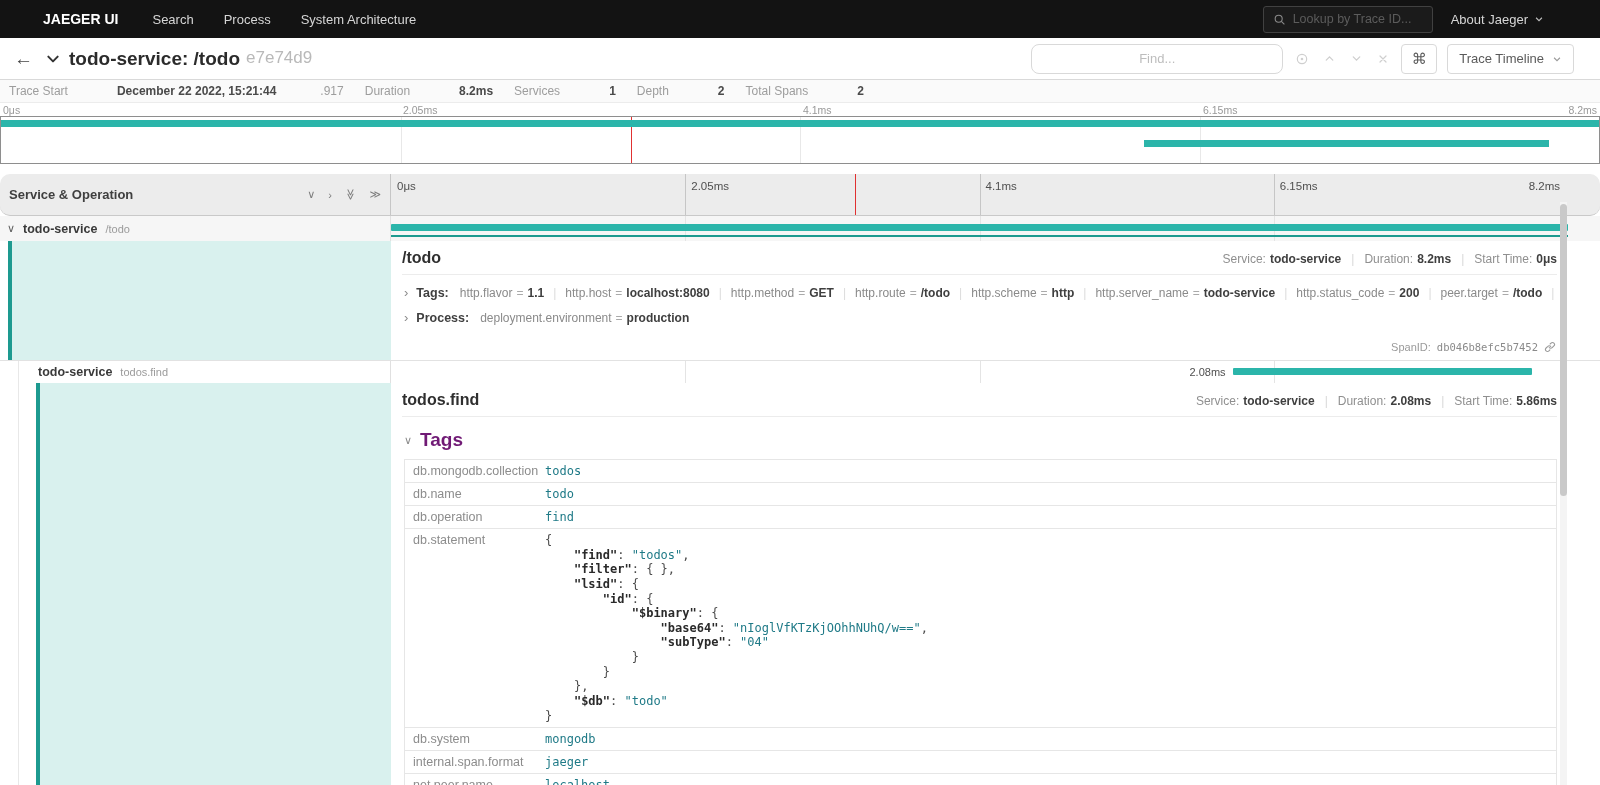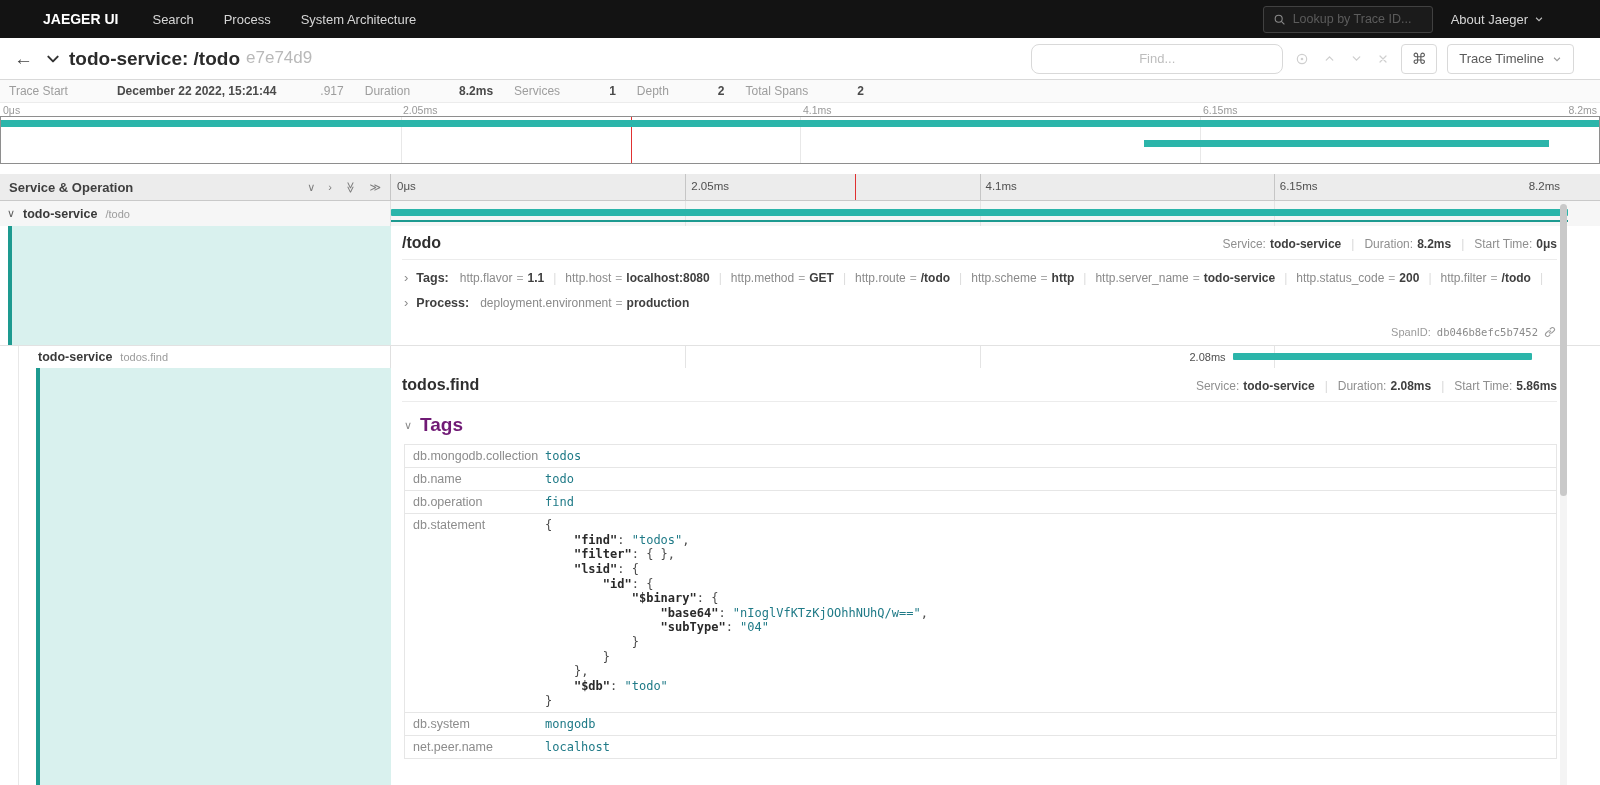--- a/index.html
+++ b/index.html
@@ -42,21 +42,21 @@
   
   .mini-labels { position:relative; height:13px; font-size:10.5px; color:#999; }
   .mini-tick { position:absolute; top:1px; }
   .mini-graph { position:relative; height:48px; border:1px solid #8e8e8e; background:#fff; }
   .mini-grid { position:absolute; top:0; bottom:0; width:1px; background:#e8e8e8; }
   .mini-cursor { position:absolute; top:0; bottom:0; width:1px; background:#e03131; }
   .mini-bar { position:absolute; height:7px; background:var(--accent); }
   .mini-gap { height:10px; }
 
   
-  .tl-header { height:27px; background:#ececec; border-bottom:1px solid #c9c9c9; display:flex; position:relative; }
+  .tl-header { height:42px; background:#ececec; border-bottom:1px solid #c9c9c9; display:flex; position:relative;border-radius:10px; }
   .tl-header-left { width:391px; flex:none; border-right:1px solid #c6c6c6; display:flex; align-items:center; padding:0 9px; }
   .tl-header-title { font-size:13px; font-weight:bold; color:#3f3f3f; }
   .collapse-icons { margin-left:auto; display:flex; gap:13px; color:#7d7d7d; font-size:11px; align-items:center; }
   .collapse-icons span { cursor:pointer; }
   .collapse-icons .rot { display:inline-block; transform:rotate(90deg); }
   .tl-header-right { flex:1; position:relative; margin-right:32px; }
   .ruler-tick { position:absolute; top:6px; font-size:11.5px; color:#4f4f4f; }
   .ruler-div { position:absolute; top:0; bottom:0; width:1px; background:#c6c6c6; }
   .cursor-line { position:absolute; top:0; bottom:0; width:1px; background:#e03131; }
 
@@ -315,21 +315,21 @@
             <span class="tag"><span class="t-key">http.method</span><span class="t-eq">=</span><span class="t-val">GET</span></span>
             <span class="t-sep">|</span>
             <span class="tag"><span class="t-key">http.route</span><span class="t-eq">=</span><span class="t-val">/todo</span></span>
             <span class="t-sep">|</span>
             <span class="tag"><span class="t-key">http.scheme</span><span class="t-eq">=</span><span class="t-val">http</span></span>
             <span class="t-sep">|</span>
             <span class="tag"><span class="t-key">http.server_name</span><span class="t-eq">=</span><span class="t-val">todo-service</span></span>
             <span class="t-sep">|</span>
             <span class="tag"><span class="t-key">http.status_code</span><span class="t-eq">=</span><span class="t-val">200</span></span>
             <span class="t-sep">|</span>
-            <span class="tag"><span class="t-key">http.filter</span><span class="t-eq">=</span><span class="t-val">/todo</span></span>
+            <span class="tag"><span class="t-key">peer.target</span><span class="t-eq">=</span><span class="t-val">/todo</span></span>
             <span class="t-sep">|</span>
           </span>
       </div>
       <div class="d-line">
         <span class="acc-chevron">›</span>
         <span class="acc-label">Process:</span>
         <span class="tag-list">
             <span class="tag"><span class="t-key">deployment.environment</span><span class="t-eq">=</span><span class="t-val">production</span></span>
           </span>
       </div>
@@ -415,20 +415,24 @@
 </span><span class="jp">    }</span><span class="jp">,
 </span><span class="jp">    </span><span class="jk">"$db"</span><span class="jp">: </span><span class="js">"todo"</span><span class="jp">
 </span><span class="jp">}</span></pre>
             </div>
           </div>
           <div class="kv-row">
             <div class="kv-key">db.system</div>
             <div class="kv-val"><span class="js">mongodb</span></div>
           </div>
           <div class="kv-row">
+            <div class="kv-key">internal.span.format</div>
+            <div class="kv-val"><span class="js">jaeger</span></div>
+          </div>
+          <div class="kv-row">
             <div class="kv-key">net.peer.name</div>
             <div class="kv-val"><span class="js">localhost</span></div>
           </div>
         </div>
     </div>
   </div>
 
   <div class="scrollbar">
     <div class="thumb"></div>
   </div>

